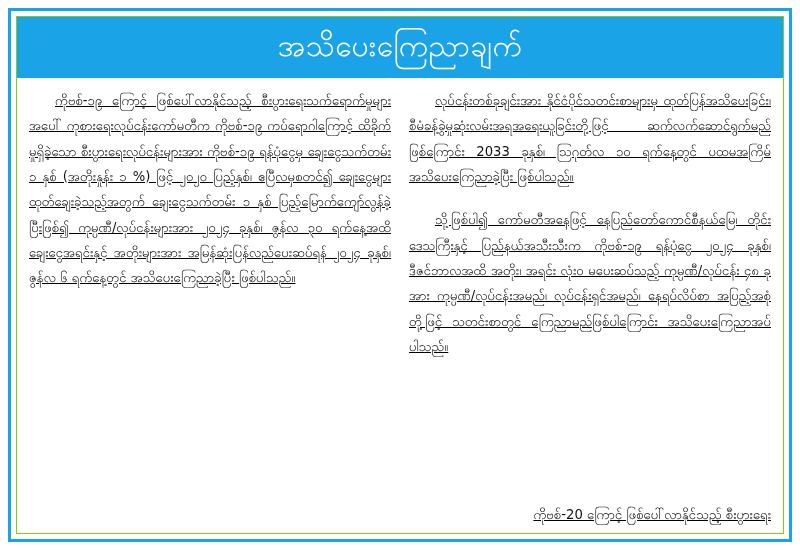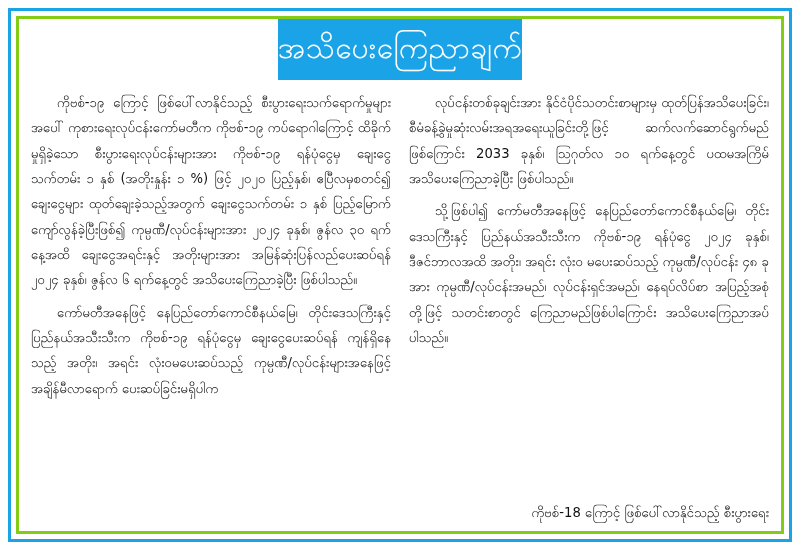--- a/index.html
+++ b/index.html
@@ -25,25 +25,24 @@
     width: 100%;
     height: 100%;
     border: 3px solid #1ba3e8;
     padding: 5px;
     background: #ffffff;
   }
   .border-inner {
     box-sizing: border-box;
     width: 100%;
     height: 100%;
-    border: 3px solid #84cc16;
+    border: 1px solid #84cc16;
     background: #ffffff;
     display: flex;
     flex-direction: column;
-    align-items: center;
   }
   .headline {
     background: #1ba3e8;
     color: #ffffff;
     text-align: center;
     font-size: 30px;
     line-height: 1.5;
     padding: 6px 0 10px 0;
     letter-spacing: 0.5px;
     font-weight: normal;
@@ -54,21 +53,22 @@
     display: flex;
     flex-direction: row;
     padding: 10px 12px 6px 12px;
     box-sizing: border-box;
     gap: 18px;
   }
   .column {
     flex: 1 1 0;
     display: flex;
     flex-direction: column;
-    gap: 0px;
+    gap: 11px;
+    text-decoration: underline;
   }
   .para {
     font-size: 13.2px;
     line-height: 1.92;
     color: #111111;
     text-align: justify;
     text-justify: inter-word;
     text-indent: 26px;
     margin: 0 0 7px 0;
     word-spacing: 0px;
@@ -97,29 +97,28 @@
 <div class="page">
   <div class="border-outer">
     <div class="border-inner">
 
       <div class="headline">အသိပေးကြေညာချက်</div>
 
       <div class="body-area">
 
         <div class="column">
           <p class="para">ကိုဗစ်-၁၉ ကြောင့် ဖြစ်ပေါ်လာနိုင်သည့် စီးပွားရေးသက်ရောက်မှုများအပေါ် ကုစားရေးလုပ်ငန်းကော်မတီက ကိုဗစ်-၁၉ ကပ်ရောဂါကြောင့် ထိခိုက်မှုရှိခဲ့သော စီးပွားရေးလုပ်ငန်းများအား ကိုဗစ်-၁၉ ရန်ပုံငွေမှ ချေးငွေသက်တမ်း ၁ နှစ် (အတိုးနှုန်း ၁ %) ဖြင့် ၂၀၂၀ ပြည့်နှစ်၊ ဧပြီလမှစတင်၍ ချေးငွေများ ထုတ်ချေးခဲ့သည့်အတွက် ချေးငွေသက်တမ်း ၁ နှစ် ပြည့်မြောက်ကျော်လွန်ခဲ့ပြီးဖြစ်၍ ကုမ္ပဏီ/လုပ်ငန်းများအား ၂၀၂၄ ခုနှစ်၊ ဇွန်လ ၃၀ ရက်နေ့အထိ ချေးငွေအရင်းနှင့် အတိုးများအား အမြန်ဆုံးပြန်လည်ပေးဆပ်ရန် ၂၀၂၄ ခုနှစ်၊ ဇွန်လ ၆ ရက်နေ့တွင် အသိပေးကြေညာခဲ့ပြီး ဖြစ်ပါသည်။</p>
-          <p class="para">ကော်မတီအနေဖြင့် နေပြည်တော်ကောင်စီနယ်မြေ၊ တိုင်းဒေသကြီးနှင့် ပြည်နယ်အသီးသီးက ကိုဗစ်-၁၉ ရန်ပုံငွေမှ ချေးငွေပေးဆပ်ရန် ကျန်ရှိနေသည့် အတိုး၊ အရင်း လုံးဝမပေးဆပ်သည့် ကုမ္ပဏီ/လုပ်ငန်းများအနေဖြင့် အချိန်မီလာရောက် ပေးဆပ်ခြင်းမရှိပါက</p>
           <div class="spacer"></div>
         </div>
 
         <div class="column">
           <p class="para">လုပ်ငန်းတစ်ခုချင်းအား နိုင်ငံပိုင်သတင်းစာများမှ ထုတ်ပြန်အသိပေးခြင်း၊ စီမံခန့်ခွဲမှုဆုံးလမ်းအရအရေးယူခြင်းတို့ဖြင့် ဆက်လက်ဆောင်ရွက်မည်ဖြစ်ကြောင်း 2033 ခုနှစ်၊ ဩဂုတ်လ ၁၀ ရက်နေ့တွင် ပထမအကြိမ် အသိပေးကြေညာခဲ့ပြီး ဖြစ်ပါသည်။</p>
           <p class="para">သို့ဖြစ်ပါ၍ ကော်မတီအနေဖြင့် နေပြည်တော်ကောင်စီနယ်မြေ၊ တိုင်းဒေသကြီးနှင့် ပြည်နယ်အသီးသီးက ကိုဗစ်-၁၉ ရန်ပုံငွေ ၂၀၂၄ ခုနှစ်၊ ဒီဇင်ဘာလအထိ အတိုး၊ အရင်း လုံးဝ မပေးဆပ်သည့် ကုမ္ပဏီ/လုပ်ငန်း ၄၈ ခုအား ကုမ္ပဏီ/လုပ်ငန်းအမည်၊ လုပ်ငန်းရှင်အမည်၊ နေရပ်လိပ်စာ အပြည့်အစုံတို့ဖြင့် သတင်းစာတွင် ကြေညာမည်ဖြစ်ပါကြောင်း အသိပေးကြေညာအပ်ပါသည်။</p>
           <div class="spacer"></div>
           <div class="signature">
-            <span class="sig-line first">ကိုဗစ်-18 ကြောင့် ဖြစ်ပေါ်လာနိုင်သည့် စီးပွားရေး</span>
+            <span class="sig-line first">ကိုဗစ်-20 ကြောင့် ဖြစ်ပေါ်လာနိုင်သည့် စီးပွားရေး</span>
           </div>
         </div>
 
       </div>
     </div>
   </div>
 </div>
 
 </body></html>

